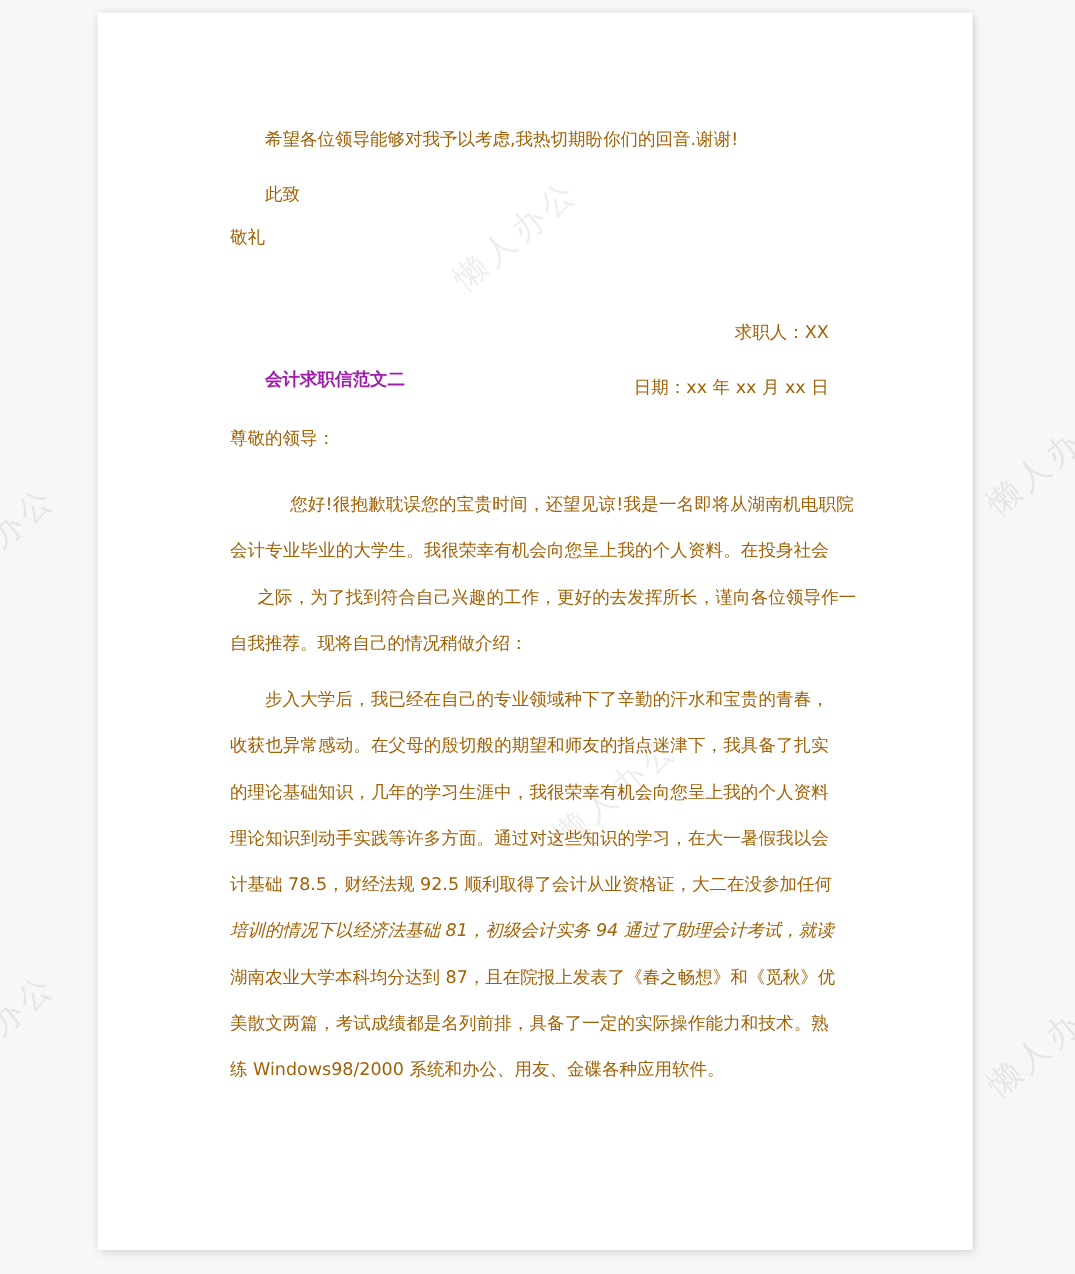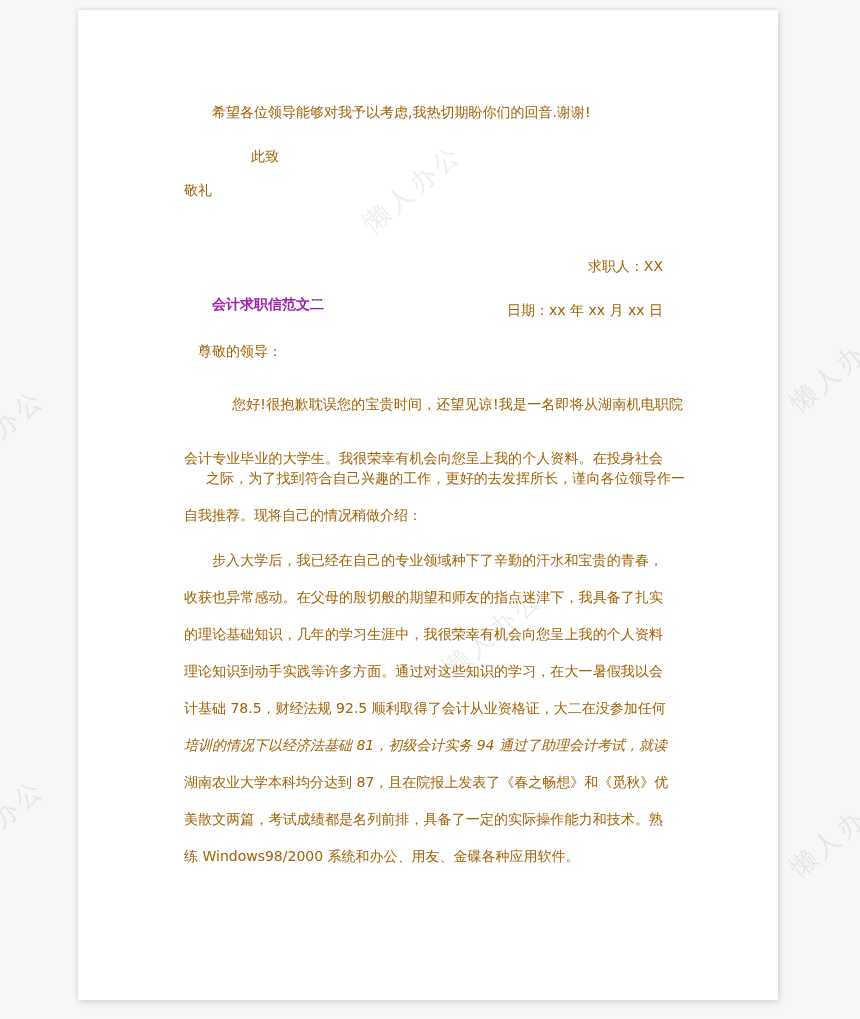--- a/index.html
+++ b/index.html
@@ -81,30 +81,30 @@
 <div class="watermark" style="left:805px; top:850px;">懒人办公</div>
 
 <div class="page">
 
   <div class="watermark" style="left:300px; top:195px;">懒人办公</div>
   <div class="watermark" style="left:380px; top:640px;">懒人办公</div>
 
   <div class="content">
 
     <div class="line indent" style="top:92px;">希望各位领导能够对我予以考虑,我热切期盼你们的回音.谢谢!</div>
-    <div class="line indent" style="top:136px;margin-left:39px;">此致</div>
+    <div class="line indent" style="top:136px;">此致</div>
     <div class="line" style="top:170px;">敬礼</div>
     <div class="line right" style="top:205px;">求职人：XX</div>
     <div class="line right" style="top:249px;">日期：xx 年 xx 月 xx 日</div>
 
     <div class="line indent heading" style="top:284px;">会计求职信范文二</div>
-    <div class="line" style="top:331px;margin-left:14px;">尊敬的领导：</div>
+    <div class="line" style="top:331px;">尊敬的领导：</div>
 
     <div class="line indent justified" style="top:384px;margin-left:20px;">您好!很抱歉耽误您的宝贵时间，还望见谅!我是一名即将从湖南机电职院</div>
-    <div class="line justified" style="top:421px;margin-top:17px;">会计专业毕业的大学生。我很荣幸有机会向您呈上我的个人资料。在投身社会</div>
+    <div class="line justified" style="top:421px;">会计专业毕业的大学生。我很荣幸有机会向您呈上我的个人资料。在投身社会</div>
     <div class="line justified" style="top:458px;margin-left:22px;">之际，为了找到符合自己兴趣的工作，更好的去发挥所长，谨向各位领导作一</div>
     <div class="line" style="top:495px;">自我推荐。现将自己的情况稍做介绍：</div>
 
     <div class="line indent justified" style="top:540px;">步入大学后，我已经在自己的专业领域种下了辛勤的汗水和宝贵的青春，</div>
     <div class="line justified" style="top:577px;">收获也异常感动。在父母的殷切般的期望和师友的指点迷津下，我具备了扎实</div>
     <div class="line justified" style="top:614px;">的理论基础知识，几年的学习生涯中，我很荣幸有机会向您呈上我的个人资料</div>
     <div class="line justified" style="top:651px;">理论知识到动手实践等许多方面。通过对这些知识的学习，在大一暑假我以会</div>
     <div class="line justified" style="top:688px;">计基础 78.5，财经法规 92.5 顺利取得了会计从业资格证，大二在没参加任何</div>
     <div class="line justified" style="top:725px;font-style:italic;">培训的情况下以经济法基础 81，初级会计实务 94 通过了助理会计考试，就读</div>
     <div class="line justified" style="top:762px;">湖南农业大学本科均分达到 87，且在院报上发表了《春之畅想》和《觅秋》优</div>

